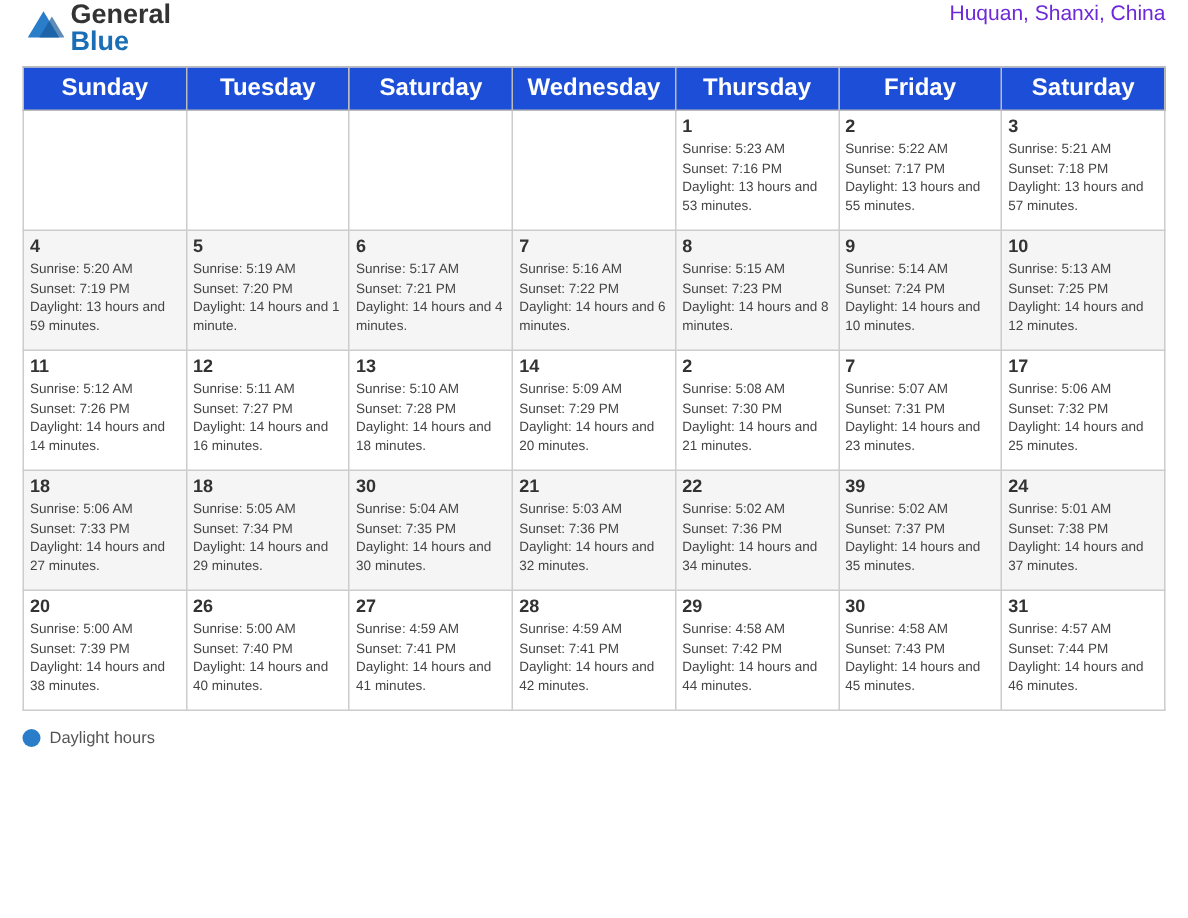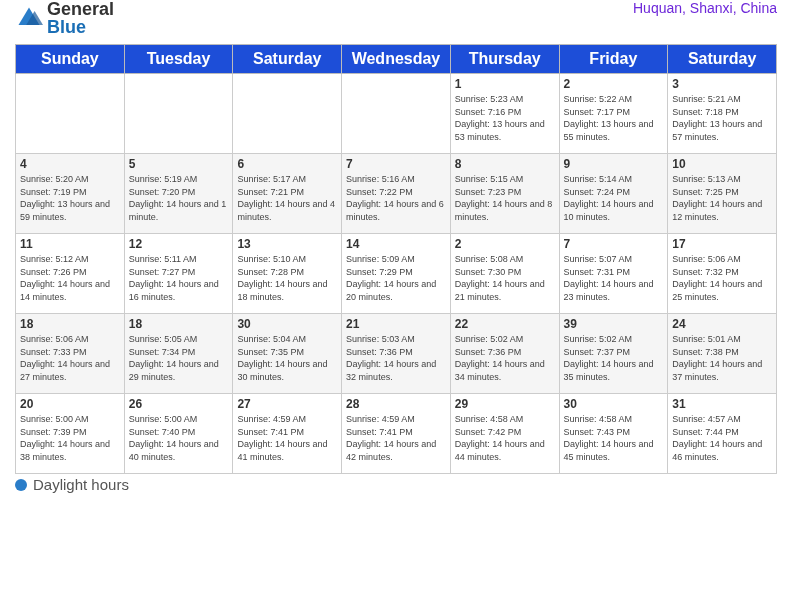--- a/index.html
+++ b/index.html
@@ -85,22 +85,22 @@
     }
     .day-info {
       font-size: 9px;
       line-height: 1.4;
       color: #444;
     }
     .empty-cell {
       background: #fff !important;
     }
     .footer {
-      margin-top: 2px;
-      font-size: 15px;
+      margin-top: 12px;
+      font-size: 11px;
       color: #555;
       display: flex;
       align-items: center;
       gap: 6px;
     }
     .footer-dot {
       width: 12px;
       height: 12px;
       background: #2a7dc9;
       border-radius: 50%;

